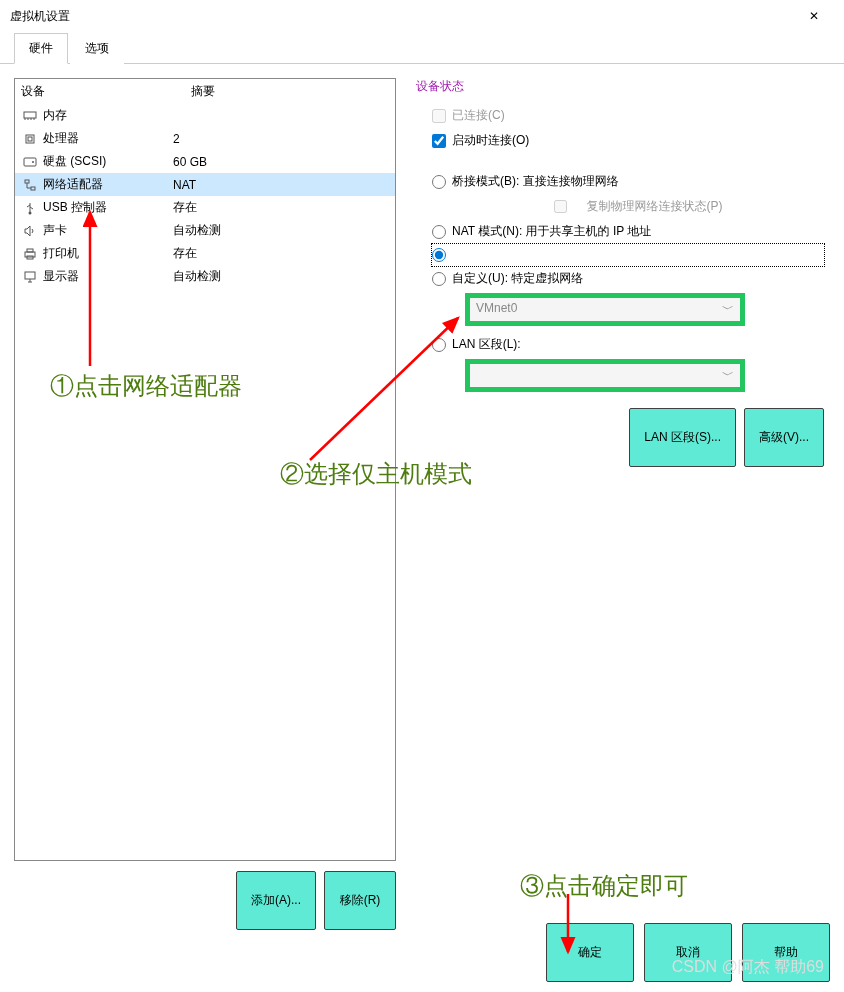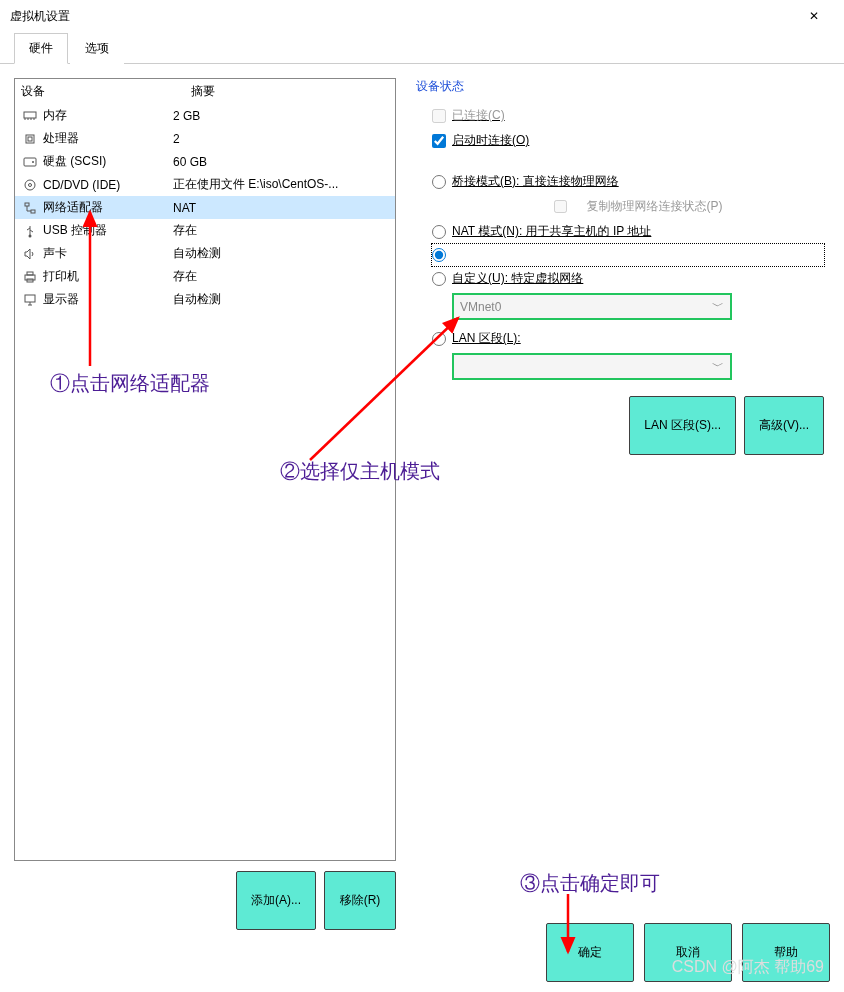--- a/index.html
+++ b/index.html
@@ -17,31 +17,31 @@
 .device-header .col1 { width: 170px; }
 .device-row { display: flex; align-items: center; padding: 3px 6px; cursor: default; }
 .device-row.selected { background: #cce8ff; justify-content: flex-end; }
 .device-row .icon { width: 18px; height: 16px; display: inline-flex; align-items: center; justify-content: center; color: #555; }
 .device-row .col1 { width: 152px; display: flex; align-items: center; gap: 4px; }
 .device-row .col2 { flex: 1; overflow: hidden; text-overflow: ellipsis; white-space: nowrap; }
 .left-buttons { display: flex; justify-content: flex-end; gap: 8px; padding: 10px 0 0 0; }
 .btn { border: 1px solid #404040; background: #5eead4; padding: 20px 14px; cursor: pointer; border-radius: 2px; min-width: 72px; }
 .right-panel { flex: 1; padding: 0 6px; }
 .fieldset { border: none; margin-bottom: 16px; }
-.fieldset-title { color: #1d4ed8; margin-bottom: 8px; }
+.fieldset-title { color: #a21caf; margin-bottom: 8px; }
 .fieldset-body { padding-left: 16px; }
-.check-row, .radio-row { display: flex; align-items: center; gap: 6px; padding: 4px 0; text-decoration: underline; }
+.check-row, .radio-row { display: flex; align-items: center; gap: 6px; padding: 4px 0; }
 .check-row input, .radio-row input { width: 14px; height: 14px; }
 .radio-row.highlighted { outline: 1px dotted #000; }
 .sub-check { padding-left: 20px; display:flex; align-items:center; gap:20px; padding-top:4px; padding-bottom:4px; color:#999;justify-content:center; }
 .sub-check label { color: #999; }
-.dropdown { width: 280px; border: 2px solid #22c55e; padding: 3px 6px; margin: 2px 0 6px 20px; color: #888; display:flex; justify-content:space-between; align-items:center; background:#f5f5f5; }
+.dropdown { width: 280px; border: 5px solid #22c55e; padding: 3px 6px; margin: 2px 0 6px 33px; color: #888; display:flex; justify-content:space-between; background:#f5f5f5; }
 .right-buttons { display: flex; justify-content: flex-end; gap: 8px; margin-top: 16px; }
 .footer { position: absolute; bottom: 10px; right: 14px; display: flex; gap: 10px; align-items: center; }
-.annotation { position: absolute; color: #4c1d95; font-size: 20px; font-weight: normal; pointer-events: none; font-family: "Microsoft YaHei", sans-serif; }
+.annotation { position: absolute; color: #4d7c0f; font-size: 24px; font-weight: normal; pointer-events: none; font-family: "Microsoft YaHei", sans-serif; }
 .watermark { position: absolute; color: #ddd; font-size: 16px; }
 svg.arrow { position: absolute; pointer-events: none; }
 input[type="checkbox"] { accent-color: #0078d7; }
 input[type="radio"] { accent-color: #0078d7; }
 </style>
 </head>
 <body>
 
 <div class="titlebar">
   <span class="titlebar-title">虚拟机设置</span>
@@ -69,21 +69,20 @@
                 <svg width="14" height="12" viewBox="0 0 14 12">
                   <rect x="1" y="2" width="12" height="6" fill="none" stroke="#555"></rect>
                   <line x1="2" y1="8" x2="2" y2="10" stroke="#555"></line>
                   <line x1="5" y1="8" x2="5" y2="10" stroke="#555"></line>
                   <line x1="8" y1="8" x2="8" y2="10" stroke="#555"></line>
                   <line x1="11" y1="8" x2="11" y2="10" stroke="#555"></line>
                 </svg>
               </span>
               <span>内存</span>
             </div>
-            <div class="col2">2 GB</div>
           </div>
           <div class="device-row">
             <div class="col1">
               <span class="icon">
                 <svg width="14" height="14" viewBox="0 0 14 14">
                   <rect x="3" y="3" width="8" height="8" fill="none" stroke="#555"></rect>
                   <rect x="5" y="5" width="4" height="4" fill="none" stroke="#555"></rect>
                 </svg>
               </span>
               <span>处理器</span>
@@ -94,32 +93,20 @@
             <div class="col1">
               <span class="icon">
                 <svg width="14" height="12" viewBox="0 0 14 12">
                   <rect x="1" y="2" width="12" height="8" rx="1" fill="none" stroke="#555"></rect>
                   <circle cx="10" cy="6" r="1" fill="#555"></circle>
                 </svg>
               </span>
               <span>硬盘 (SCSI)</span>
             </div>
             <div class="col2">60 GB</div>
-          </div>
-          <div class="device-row">
-            <div class="col1">
-              <span class="icon">
-                <svg width="14" height="14" viewBox="0 0 14 14">
-                  <circle cx="7" cy="7" r="5" fill="none" stroke="#555"></circle>
-                  <circle cx="7" cy="7" r="1.5" fill="none" stroke="#555"></circle>
-                </svg>
-              </span>
-              <span>CD/DVD (IDE)</span>
-            </div>
-            <div class="col2">正在使用文件 E:\iso\CentOS-...</div>
           </div>
           <div class="device-row selected">
             <div class="col1">
               <span class="icon">
                 <svg width="14" height="14" viewBox="0 0 14 14">
                   <rect x="2" y="2" width="4" height="3" fill="none" stroke="#555"></rect>
                   <rect x="8" y="9" width="4" height="3" fill="none" stroke="#555"></rect>
                   <path d="M4 5 L4 10 L8 10" fill="none" stroke="#555"></path>
                 </svg>
               </span>

